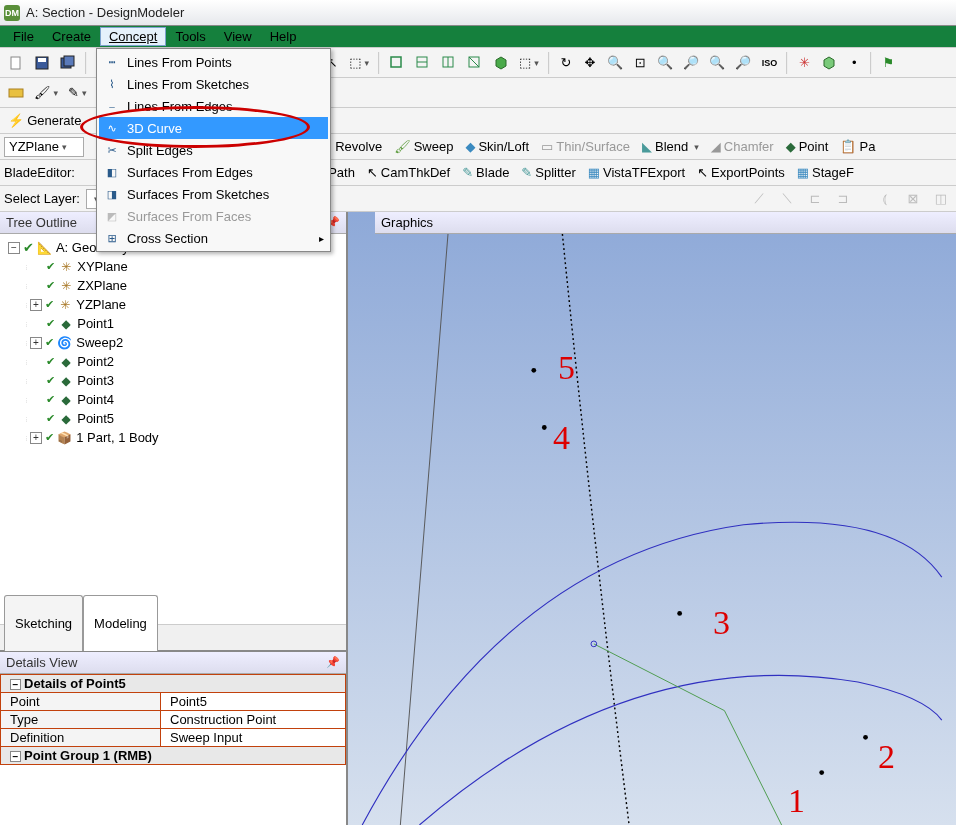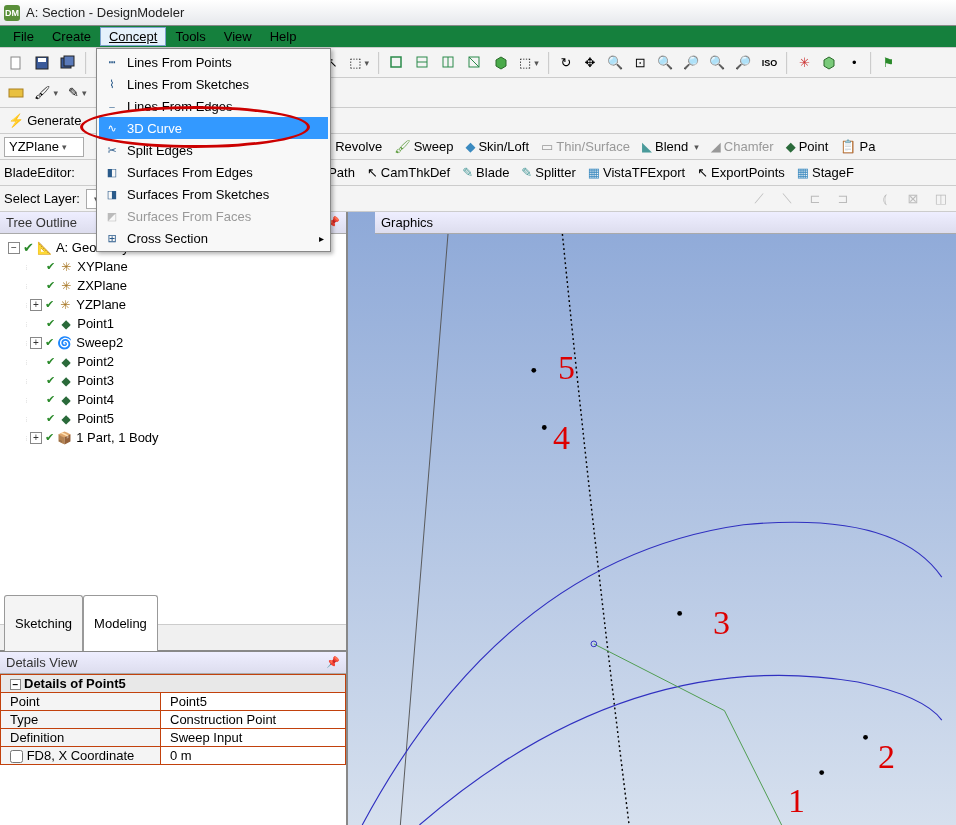--- a/index.html
+++ b/index.html
@@ -406,23 +406,22 @@
                 <td>Point5</td>
               </tr>
           <tr>
                 <td class="k">Type</td>
                 <td>Construction Point</td>
               </tr>
           <tr>
                 <td class="k">Definition</td>
                 <td>Sweep Input</td>
               </tr>
-          <tr>
-                <td class="k"><input type="checkbox" style="vertical-align: middle;"> <span>FD8, X Coordinate</span></td>
-                <td>0 m</td>
+          <tr class="g">
+                <td colspan="2"><span class="pm">−</span><span>Point Group 1  (RMB)</span></td>
               </tr>
         </tbody>
           </table>
       </div>
     </div>
   </div>
 
   <div class="right">
     <div class="gfx-hdr">
         <span>Graphics</span>

